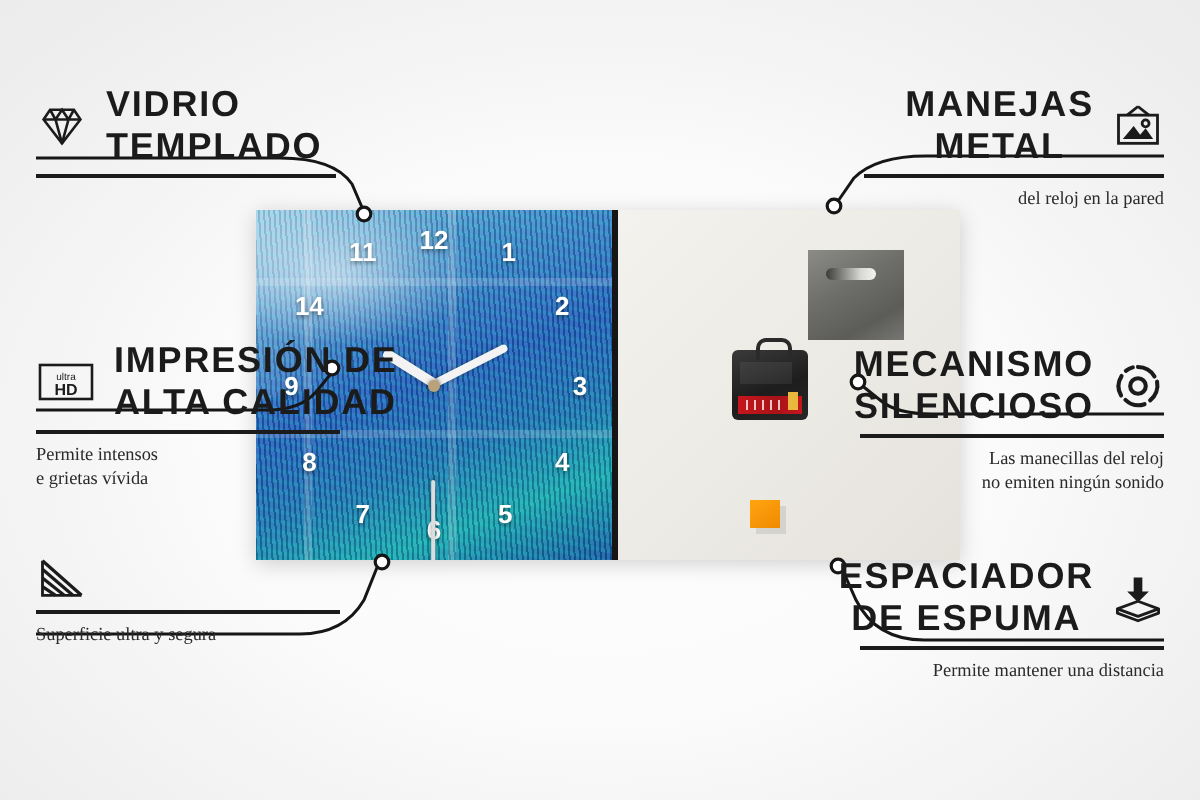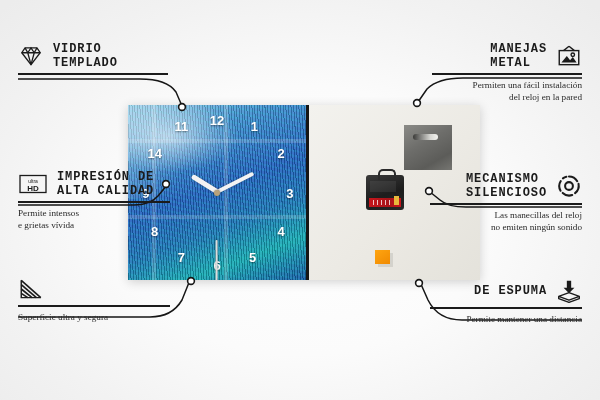--- a/index.html
+++ b/index.html
@@ -85,25 +85,25 @@
   }
 
   
   #connectors{position:absolute;left:0;top:0;width:600px;height:400px;pointer-events:none;}
 
   
   .feature{position:absolute;}
   .feature .head{display:flex;align-items:center;gap:9px;}
   .feature.right .head{flex-direction:row;justify-content:flex-end;}
   .titles{
-    font-family:Liberation Mono, monospace;font-weight:700;
-    font-size:12px;line-height:1.18;letter-spacing:.9px;color:#1b1b1b;
+    font-family:Liberation Sans, sans-serif;font-weight:700;
+    font-size:18px;line-height:1.18;letter-spacing:.9px;color:#1b1b1b;
     text-transform:uppercase;white-space:nowrap;
   }
-  .feature.right .titles{text-align:left;}
+  .feature.right .titles{text-align:center;}
   .rule{height:1.6px;background:#1b1b1b;margin:3px 0 4px;}
   .desc{
     font-family:"Liberation Serif",serif;font-size:9.2px;line-height:1.32;
     color:#2a2a2a;white-space:nowrap;
   }
   .feature.right .desc{text-align:right;}
   .icon{width:26px;height:26px;flex:0 0 26px;display:block;}
 
   #f-vidrio{left:18px;top:42px;width:150px;}
   #f-impresion{left:18px;top:170px;width:152px;}
@@ -248,21 +248,20 @@
         <g fill="none" stroke="#1b1b1b" stroke-width="1.3">
           <rect x="3" y="7" width="18" height="13"></rect>
           <path d="M12,3 L7,7 M12,3 L17,7"></path>
           <path d="M5,18 L10,12 L13,16 L15.5,13 L19,18 Z" fill="#1b1b1b" stroke="none"></path>
           <circle cx="15.5" cy="10.8" r="1.6"></circle>
         </g>
       </svg>
     </div>
     <div class="rule"></div>
     <div class="desc">
-      <div>Permiten una fácil instalación</div>
       <div>del reloj en la pared</div>
     </div>
   </div>
 
   <div class="feature right" id="f-mecanismo">
     <div class="head">
       <div class="titles">
         <div>MECANISMO</div>
         <div>SILENCIOSO</div>
       </div>
@@ -280,20 +279,21 @@
     <div class="rule"></div>
     <div class="desc">
       <div>Las manecillas del reloj</div>
       <div>no emiten ningún sonido</div>
     </div>
   </div>
 
   <div class="feature right" id="f-espaciador">
     <div class="head">
       <div class="titles">
+        <div>ESPACIADOR</div>
         <div>DE ESPUMA</div>
       </div>
       <svg class="icon" viewBox="0 0 24 24">
         <g fill="none" stroke="#1b1b1b" stroke-width="1.3" stroke-linejoin="round">
           <path d="M10,2.5 L14,2.5 L14,9 L17,9 L12,14 L7,9 L10,9 Z" fill="#1b1b1b" stroke="none"></path>
           <path d="M12,13.5 L21.5,17 L12,20.5 L2.5,17 Z"></path>
           <path d="M2.5,17 L2.5,19 L12,22.5 L21.5,19 L21.5,17"></path>
         </g>
       </svg>
     </div>

